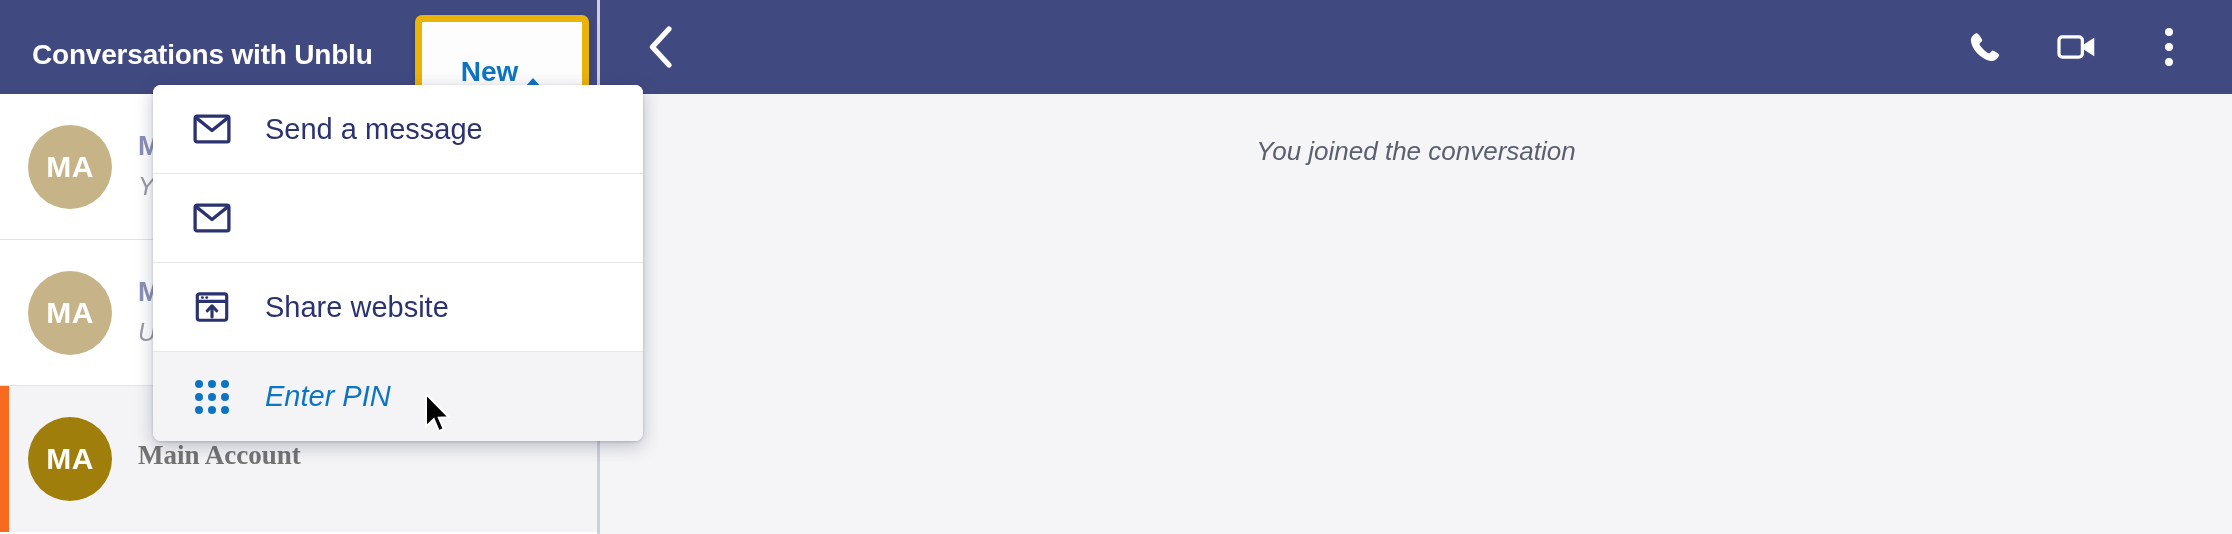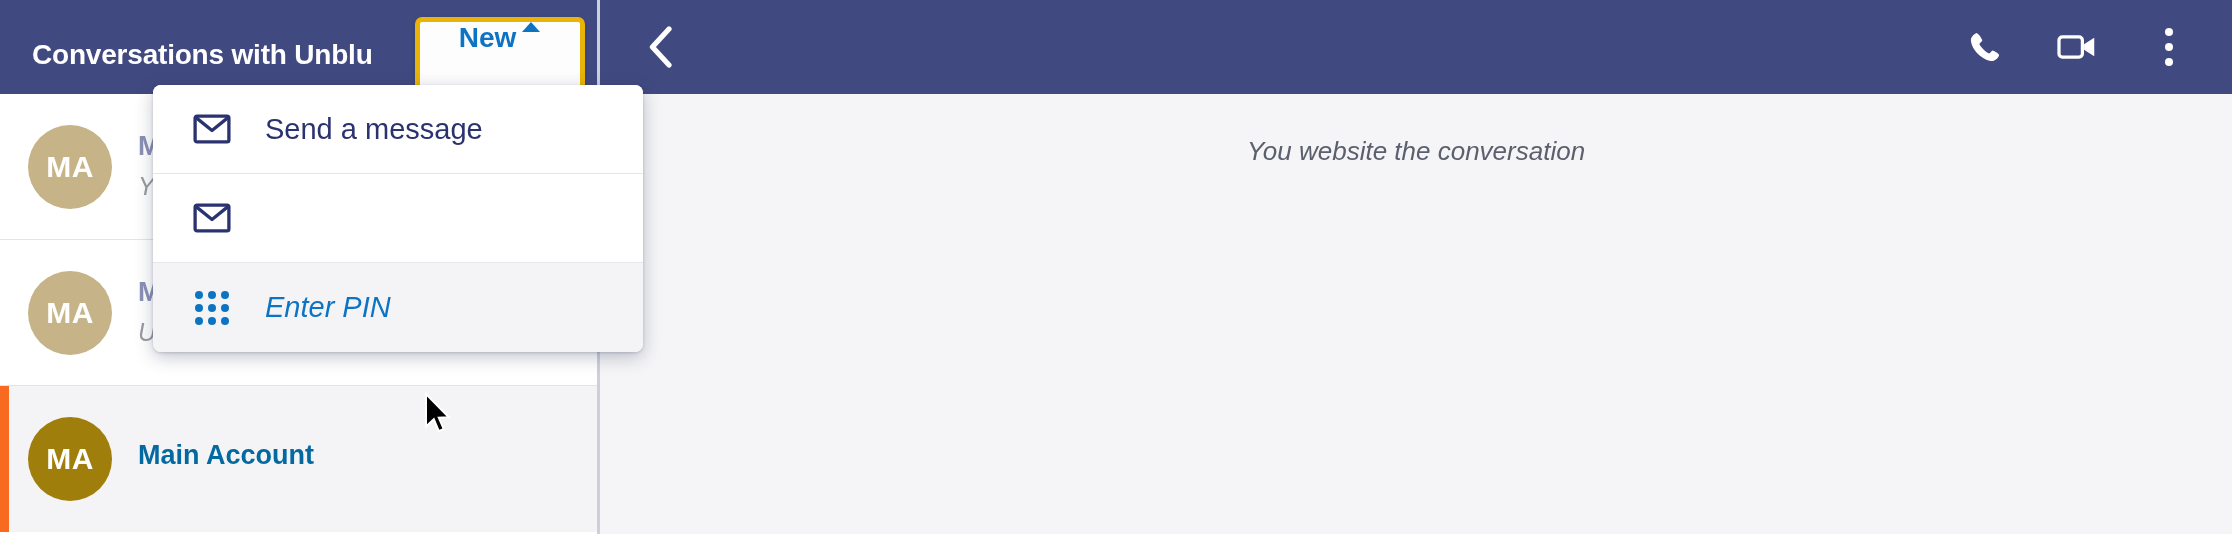--- a/index.html
+++ b/index.html
@@ -51,25 +51,25 @@
     font-weight: bold;
     letter-spacing: -0.2px;
     white-space: nowrap;
   }
 
   .new-button {
     margin-left: 42px;
     width: 160px;
     height: 66px;
     background: #fdfdfd;
-    border: 5px solid #eab308;
+    border: 7px solid #eab308;
     border-radius: 7px;
     box-shadow: 0 2px 5px rgba(0,0,0,0.22);
     display: flex;
-    align-items: flex-start;
+    align-items: flex-end;
     justify-content: center;
     gap: 6px;
     cursor: pointer;
   }
   .new-button-label {
     color: #0d74c4;
     font-size: 28px;
     font-weight: bold;
   }
   .caret-up {
@@ -133,21 +133,22 @@
     overflow: hidden;
   }
   .conv-name {
     font-size: 27px;
     font-weight: bold;
     color: #8b90b5;
     white-space: nowrap;
     line-height: 1.25;
   }
   .conv-item.active .conv-name {
-    color: #0369a1;
+    color: #737373;
+    font-family: Liberation Serif, serif;
   }
   .conv-preview {
     font-size: 25px;
     font-style: italic;
     color: #9a9aa4;
     white-space: nowrap;
     line-height: 1.3;
     margin-top: 6px;
   }
 
@@ -349,20 +350,33 @@
 
       <div class="menu-item">
         <span class="menu-icon">
           <svg width="38" height="30" viewBox="0 0 24 19" fill="none" xmlns="http://www.w3.org/2000/svg">
             <rect x="1.3" y="1.3" width="21.4" height="16.4" rx="1.2" stroke="#2b3270" stroke-width="2.1"></rect>
             <path d="M1.9 2.3 L12 10.4 L22.1 2.3" stroke="#2b3270" stroke-width="2.1" fill="none" stroke-linecap="round" stroke-linejoin="round"></path>
           </svg>
         </span>
       </div>
 
+      <div class="menu-item">
+        <span class="menu-icon">
+          <svg width="36" height="36" viewBox="0 0 24 24" fill="none" xmlns="http://www.w3.org/2000/svg">
+            <rect x="2.2" y="3.2" width="19.6" height="17.6" rx="1.5" stroke="#2b3270" stroke-width="2.1"></rect>
+            <path d="M2.2 8.2 H21.8" stroke="#2b3270" stroke-width="2.1"></path>
+            <circle cx="5.6" cy="5.7" r="0.95" fill="#2b3270"></circle>
+            <circle cx="8.5" cy="5.7" r="0.95" fill="#2b3270"></circle>
+            <path d="M12 18.6 V11.6" stroke="#2b3270" stroke-width="2.1" stroke-linecap="round"></path>
+            <path d="M8.9 14.5 L12 11.3 L15.1 14.5" stroke="#2b3270" stroke-width="2.1" fill="none" stroke-linecap="round" stroke-linejoin="round"></path>
+          </svg>
+        </span>
+        <span class="menu-label">Share website</span>
+      </div>
 
       <div class="menu-item hover">
         <span class="menu-icon">
           <span class="dot-grid">
             <i></i>
               <i></i>
               <i></i>
             <i></i>
               <i></i>
               <i></i>
@@ -416,18 +430,18 @@
             <i></i>
               <i></i>
               <i></i>
           </span>
         </div>
 
       </div>
     </div>
 
     <div class="chat-area">
-      <div class="system-message">You website the conversation</div>
+      <div class="system-message">You joined the conversation</div>
     </div>
 
   </div>
 
 </div>
 
 </body></html>

